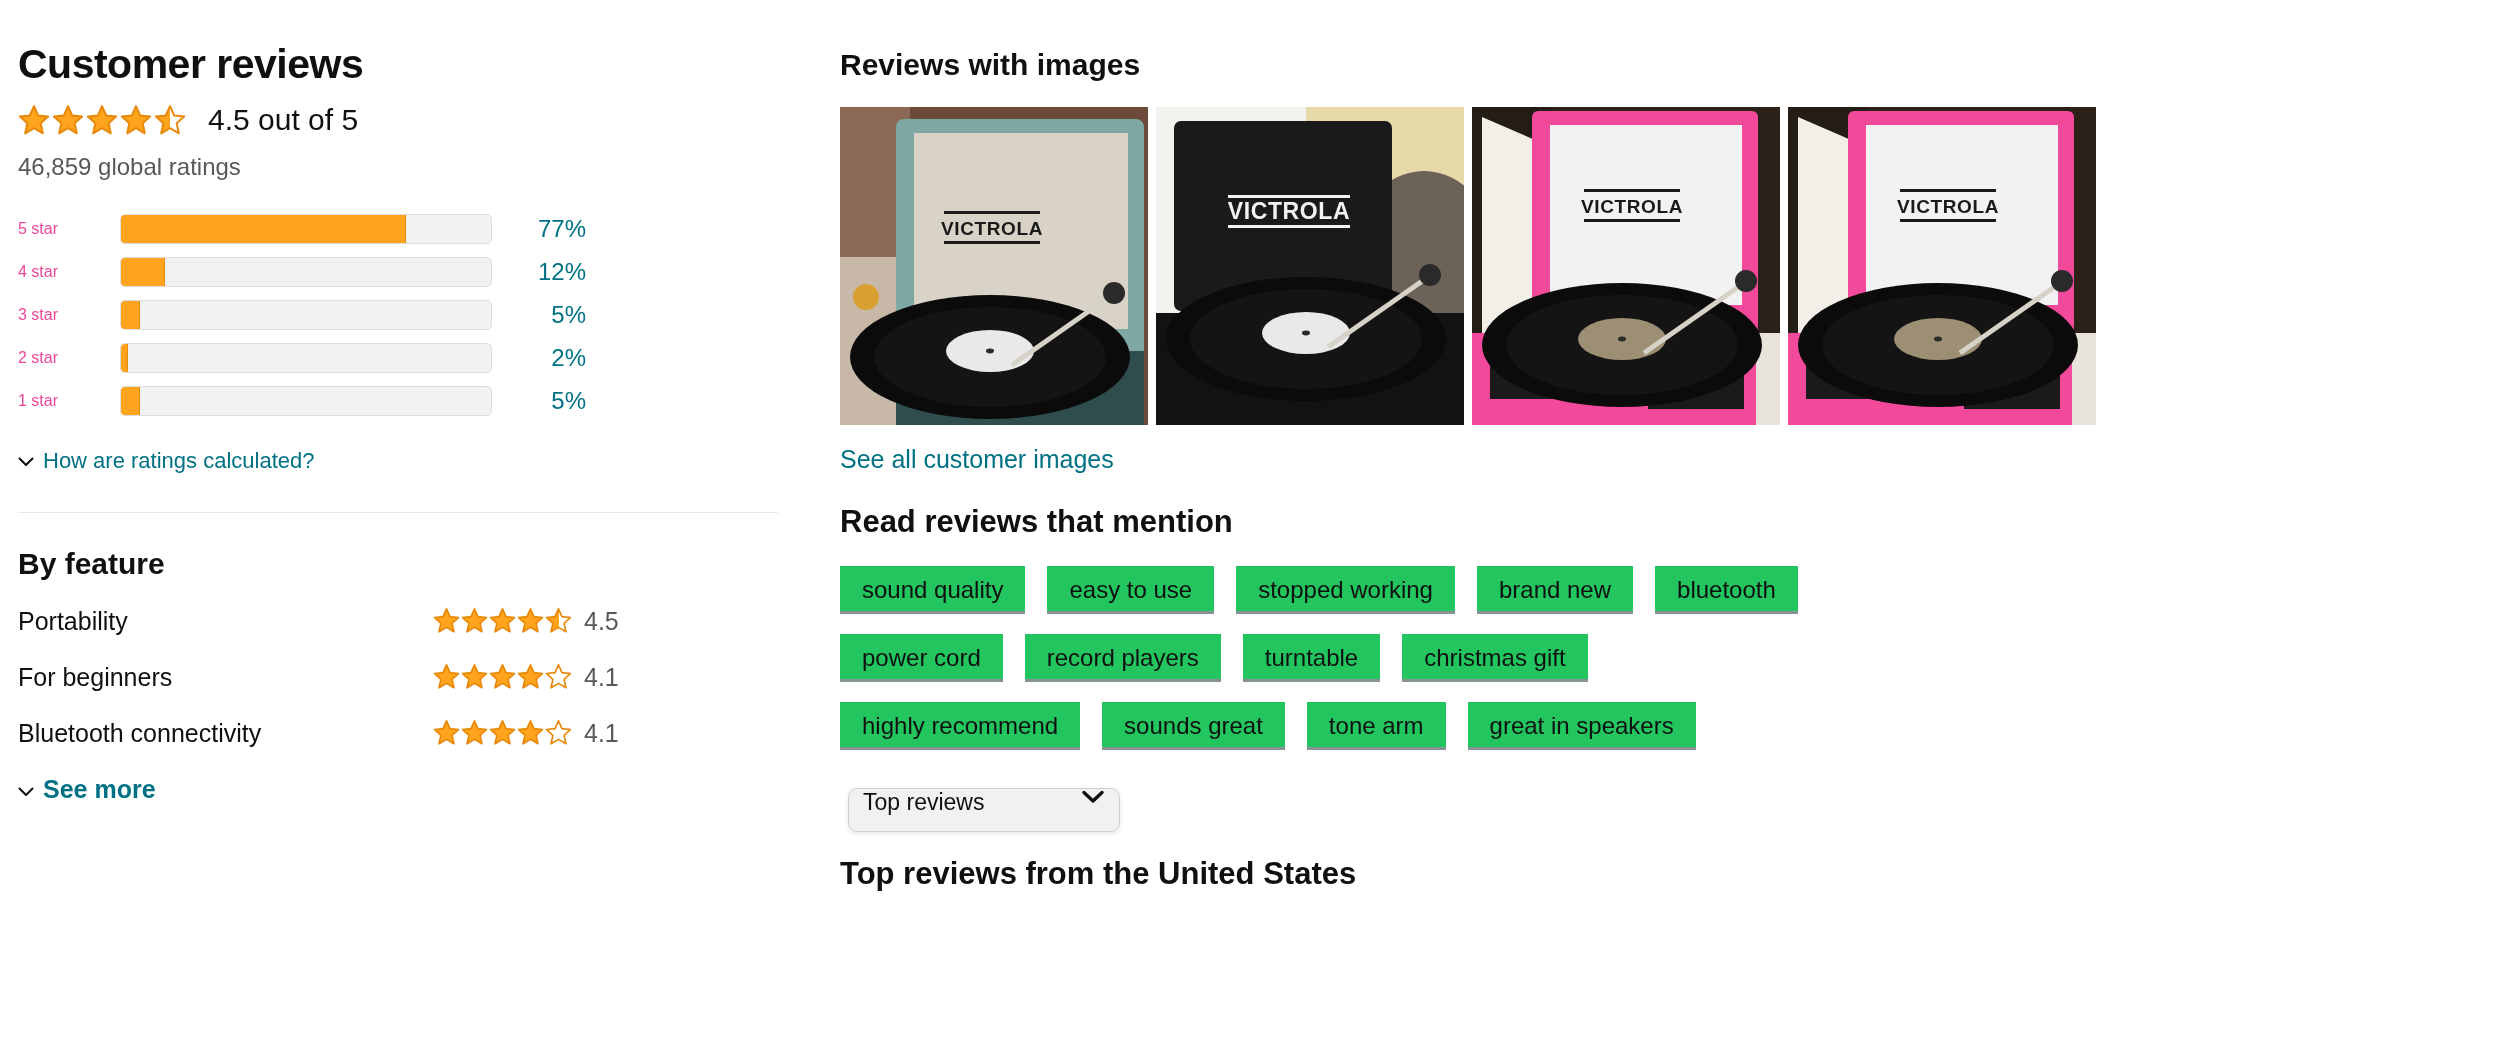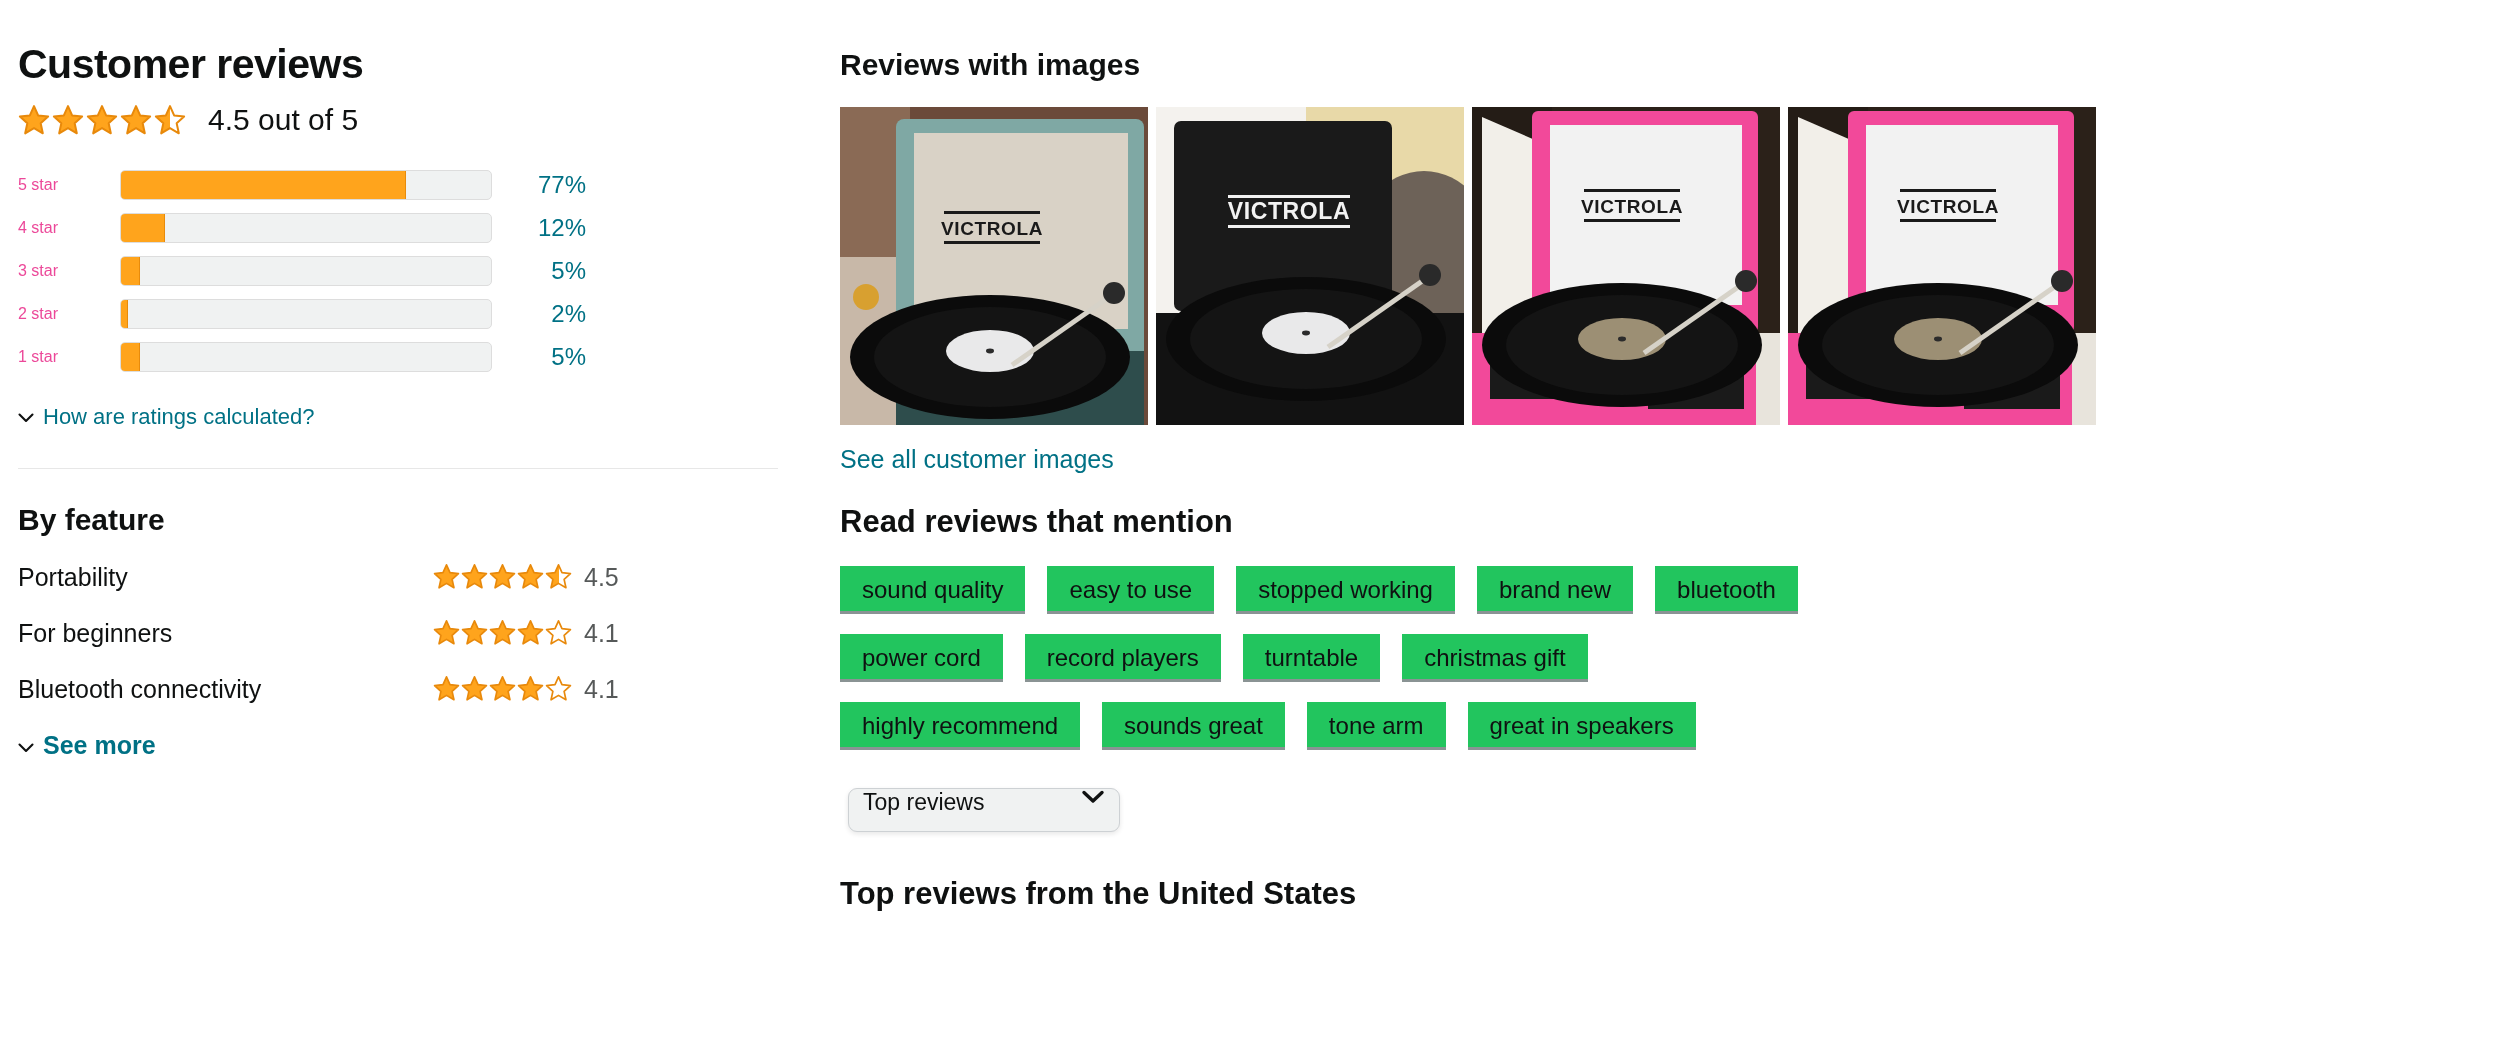--- a/index.html
+++ b/index.html
@@ -109,21 +109,21 @@
     margin-top: 18px;
     display: inline-flex; align-items: flex-start; justify-content: space-between;
     width: 272px; height: 44px;
     background: #F0F2F2; border: 1px solid #CDD1D4; border-radius: 9px;
     box-shadow: 0 2px 5px rgba(15,17,17,0.10);
     padding: 0 14px;
     margin-left: 8px;
   }
   .sort-label { font-size: 23px; color: #0F1111; }
 
-  .rc-title3 { font-size: 31px; font-weight: bold; margin-top: 44px; }
+  .rc-title3 { font-size: 31px; font-weight: bold; margin-top: 24px; }
 </style>
 </head>
 <body>
 
 <div class="page">
 
   <div class="left-col">
 
     <h1 class="page-title">Customer reviews</h1>
 
@@ -181,20 +181,21 @@
                 <stop offset="50.00%" stop-color="#FFFFFF"></stop>
                 <stop offset="1" stop-color="#FFFFFF"></stop>
               </linearGradient>
             </defs>
             <polygon points="12,1.6 15.1,8.6 22.6,9.4 17,14.5 18.6,22 12,18.1 5.4,22 7,14.5 1.4,9.4 8.9,8.6" fill="url(#stargrad4)" stroke="#E8890B" stroke-width="1.5" stroke-linejoin="round"></polygon>
           </svg>
         </span>
       <span class="overall-text">4.5 out of 5</span>
     </div>
 
+    <div class="global-ratings">46,859 global ratings</div>
 
     <div class="histogram" id="histogram">
         <div class="hist-row">
           <div class="hist-label">5 star</div>
           <div class="hist-track">
             <div class="hist-fill" style="width: 77%;"></div>
           </div>
           <div class="hist-pct">77%</div>
         </div>
         <div class="hist-row">

